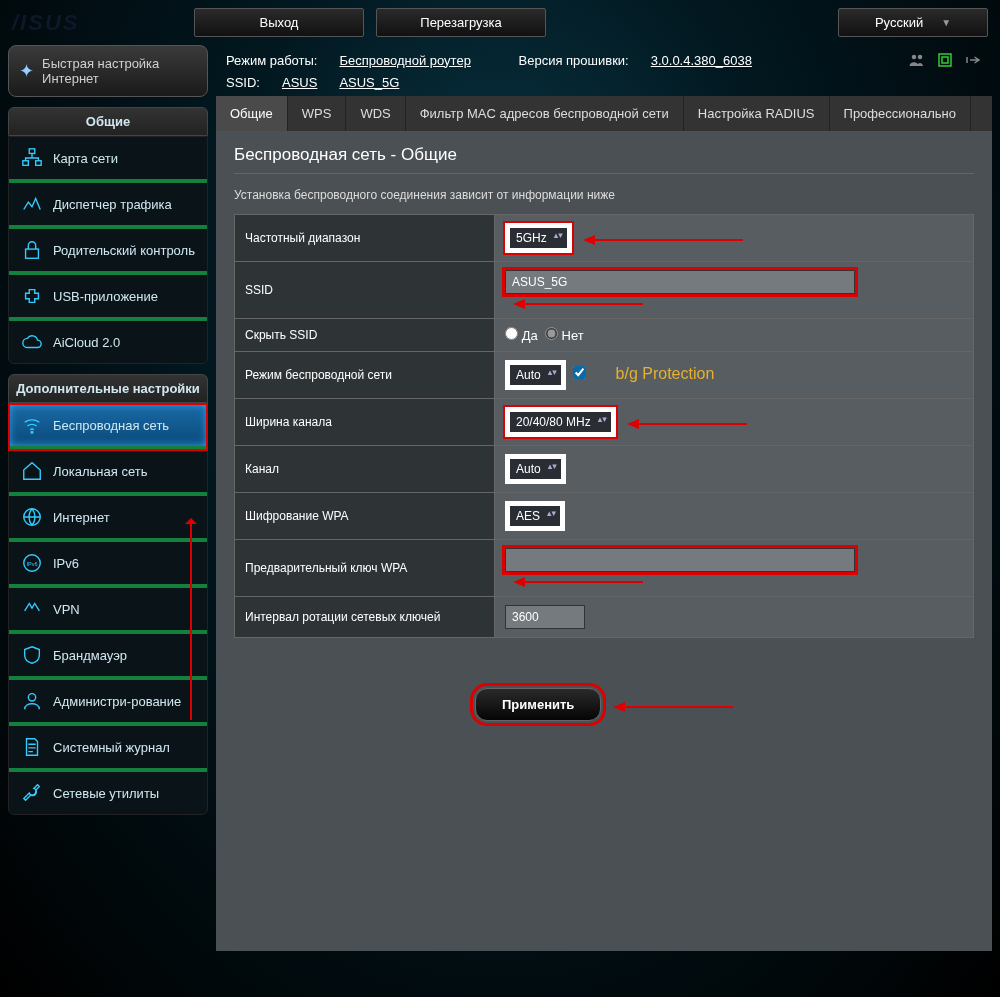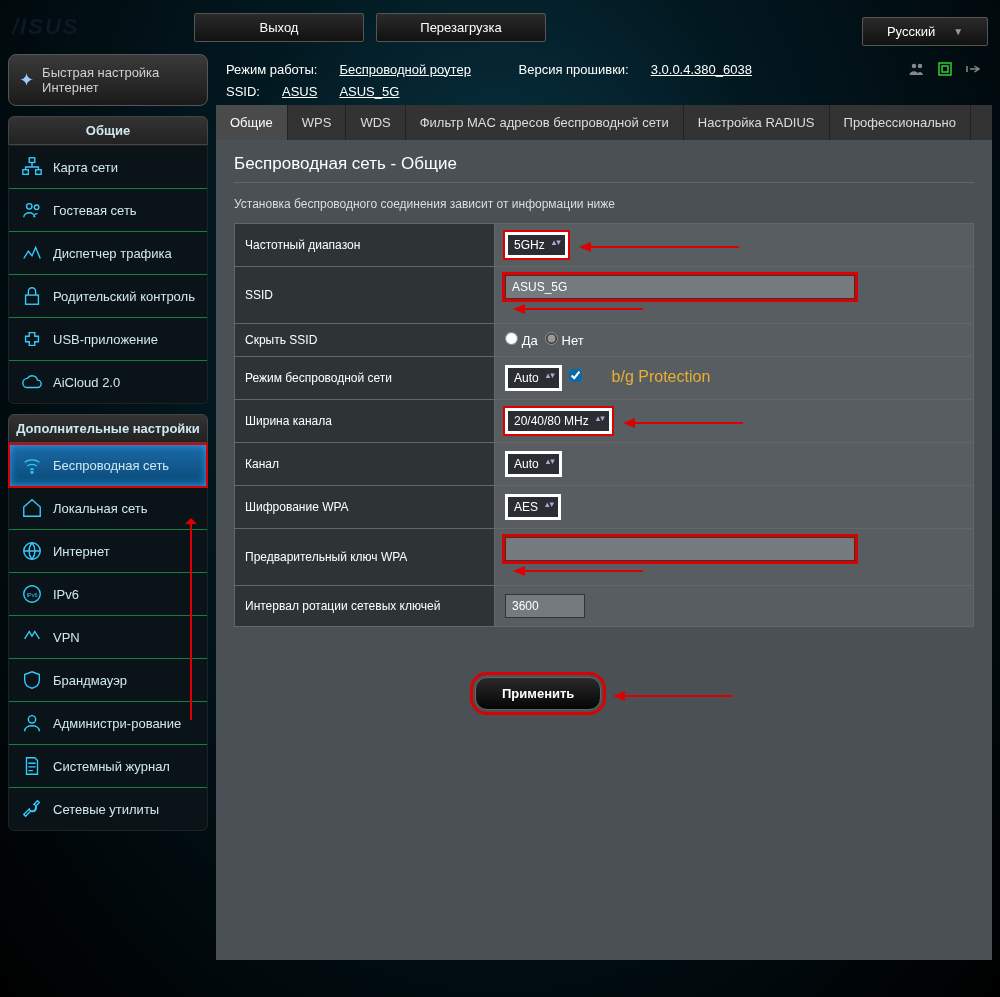--- a/index.html
+++ b/index.html
@@ -24,46 +24,45 @@
   border: 1px solid #555;
   border-radius: 2px;
   padding: 6px 0;
   color: #fff;
   width: 170px;
   text-align: center;
   cursor: pointer;
 }
 .lang {
   margin-left: auto;
-  width: 126px;
+  width: 150px;
   display:flex;
   justify-content:center;
   align-items:center;
   gap:18px;
-  margin-top:9px;
 }
 .lang .chev { font-size:10px; color:#999;}
 .container { display: flex; padding: 0 8px; gap: 8px; }
 .sidebar { width: 200px; }
 .qis {
   background: linear-gradient(#3a3a3a,#1a1a1a);
   border: 1px solid #555; border-radius: 8px;
   padding: 10px; display:flex; align-items:center; gap:8px;
   color:#d0d0d0; margin-bottom:10px; cursor:pointer;
 }
 .qis-icon{font-size:18px;color:#9cf;}
 .section-hdr {
   background: linear-gradient(#333,#222);
   border:1px solid #444; border-radius:6px 6px 0 0;
   text-align:center; padding:6px; color:#d0e8f0; font-weight:bold;
 }
 .navlist { background:#0a1418; border:1px solid #222; border-radius:0 0 6px 6px; margin-bottom:10px;}
 .navitem {
   display:flex; align-items:center; gap:10px;
-  padding:10px 12px; color:#d0e8f0; border-bottom:1px solid #15803d;
+  padding:10px 12px; color:#d0e8f0; border-bottom:4px solid #15803d;
   cursor:pointer;
 }
 .navitem:last-child{border-bottom:none;}
 .navitem.active {
   background: linear-gradient(#1a6aa8,#0a4a78);
   box-shadow: inset 0 0 8px #3af;
 }
 .hl-red { outline: 2px solid #d00; outline-offset:-1px;}
 .nav-icon{width:22px;height:22px;display:flex;align-items:center;justify-content:center;color:#3cf;}
 .nav-icon svg{width:22px;height:22px;stroke:#3cf;fill:none;stroke-width:1.5;}
@@ -86,21 +85,21 @@
   background:#4a5054; padding:14px 18px 24px; min-height:820px;
 }
 .panel h2{font-size:17px;color:#fff;margin-bottom:6px;font-weight:normal;}
 .divider{border:none;border-top:1px solid #666;margin:8px 0 14px;}
 .desc{font-size:12px;color:#ddd;margin-bottom:12px;}
 .form-table{width:100%;border-collapse:collapse;border:1px solid #666;}
 .form-table td{border:1px solid #666;padding:8px 10px;vertical-align:middle;}
 .form-table td.lbl{background:#2e3436;width:260px;color:#fff;font-size:12px;}
 .form-table td.val{background:#575d60;}
 .sel{
-  background:#2a2e34;border:3px solid #ffffff;color:#fff;padding:3px 20px 3px 6px;
+  background:#2a2e34;border:5px solid #ffffff;color:#fff;padding:3px 20px 3px 6px;
   font-size:12px; position:relative; display:inline-block; cursor:pointer;
 }
 .sel .ar{position:absolute;right:4px;top:2px;font-size:9px;color:#aac;}
 .sel.hl{outline:2px solid #d00;}
 .txt{
   background:#747a7e;border:1px solid #333;color:#fff;padding:4px 6px;width:350px;font-size:12px;
 }
 .txt.hl{outline:3px solid #d00;}
 .radio{accent-color:#999;}
 .cb{accent-color:#0a6aa8;}
@@ -141,30 +140,20 @@
       <div class="navitem">
           <span class="nav-icon">
             <svg viewBox="0 0 24 24">
               <rect x="9" y="2" width="6" height="5"></rect>
               <rect x="2" y="15" width="6" height="5"></rect>
               <rect x="16" y="15" width="6" height="5"></rect>
               <path d="M12 7v5 M5 15v-3h14v3"></path>
             </svg>
           </span>
           <span>Карта сети</span>
-        </div>
-      <div class="navitem">
-          <span class="nav-icon">
-            <svg viewBox="0 0 24 24">
-              <circle cx="9" cy="8" r="3"></circle>
-              <circle cx="17" cy="9" r="2.5"></circle>
-              <path d="M3 20c0-3 3-5 6-5s6 2 6 5M14 20c0-2 1.5-4 4-4"></path>
-            </svg>
-          </span>
-          <span>Гостевая сеть</span>
         </div>
       <div class="navitem">
           <span class="nav-icon">
             <svg viewBox="0 0 24 24">
               <path d="M3 18l5-8 4 5 4-9 5 12"></path>
             </svg>
           </span>
           <span>Диспетчер трафика</span>
         </div>
       <div class="navitem">

